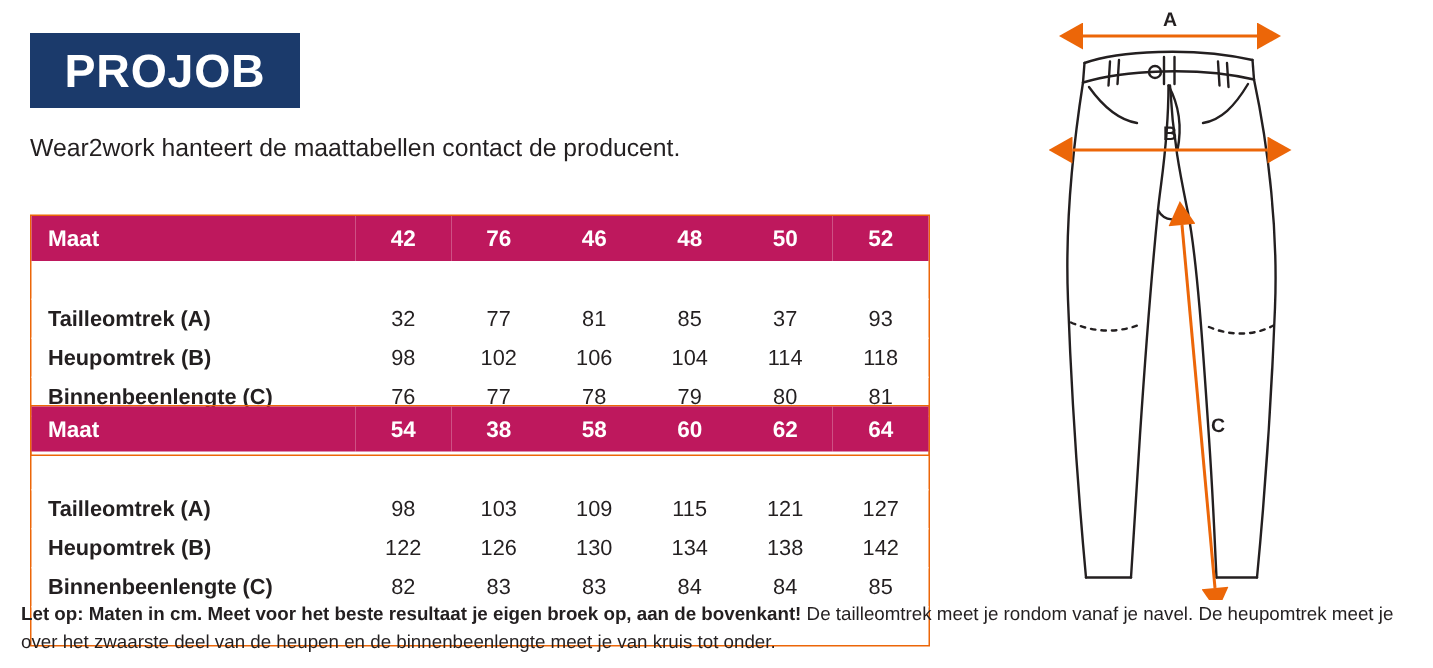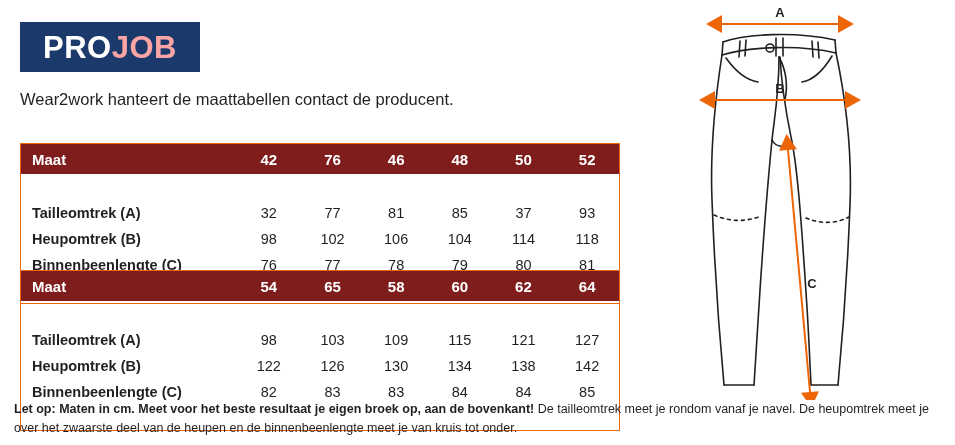--- a/index.html
+++ b/index.html
@@ -41,21 +41,21 @@
     justify-content: center;
   }
   .logo-text {
     font-size: 31px;
     font-weight: bold;
     letter-spacing: 0.5px;
     line-height: 1;
     font-family: "Liberation Sans", sans-serif;
   }
   .logo-pro { color: #ffffff; }
-  .logo-job { color: #fca5a5; }
+  .logo-job { color: #ffffff; }
 
   .intro {
     position: absolute;
     left: 20px;
     top: 88px;
     width: 600px;
     font-size: 16.5px;
     line-height: 1.45;
     color: #231f20;
   }
@@ -76,21 +76,21 @@
     table-layout: fixed;
   }
   table.size-table th,
   table.size-table td {
     padding: 0;
     height: 25px;
     font-size: 14.5px;
     vertical-align: middle;
   }
   table.size-table thead th {
-    background: #7f1d1d;
+    background: #be185d;
     color: #ffffff;
     font-weight: bold;
     font-size: 15px;
     height: 30px;
   }
   table.size-table thead th.label-col {
     text-align: left;
     padding-left: 11px;
   }
   table.size-table thead th.num-col {
@@ -202,21 +202,21 @@
         </tbody>
       </table>
     </div>
 
     <div class="table-wrap" id="table-2">
       <table class="size-table">
         <thead>
           <tr>
             <th class="label-col" style="width:205px">Maat</th>
             <th class="num-col">54</th>
-            <th class="num-col">65</th>
+            <th class="num-col">38</th>
             <th class="num-col">58</th>
             <th class="num-col">60</th>
             <th class="num-col">62</th>
             <th class="num-col">64</th>
           </tr>
         </thead>
         <tbody>
           <tr class="spacer-row">
               <td colspan="7"></td>
             </tr>

